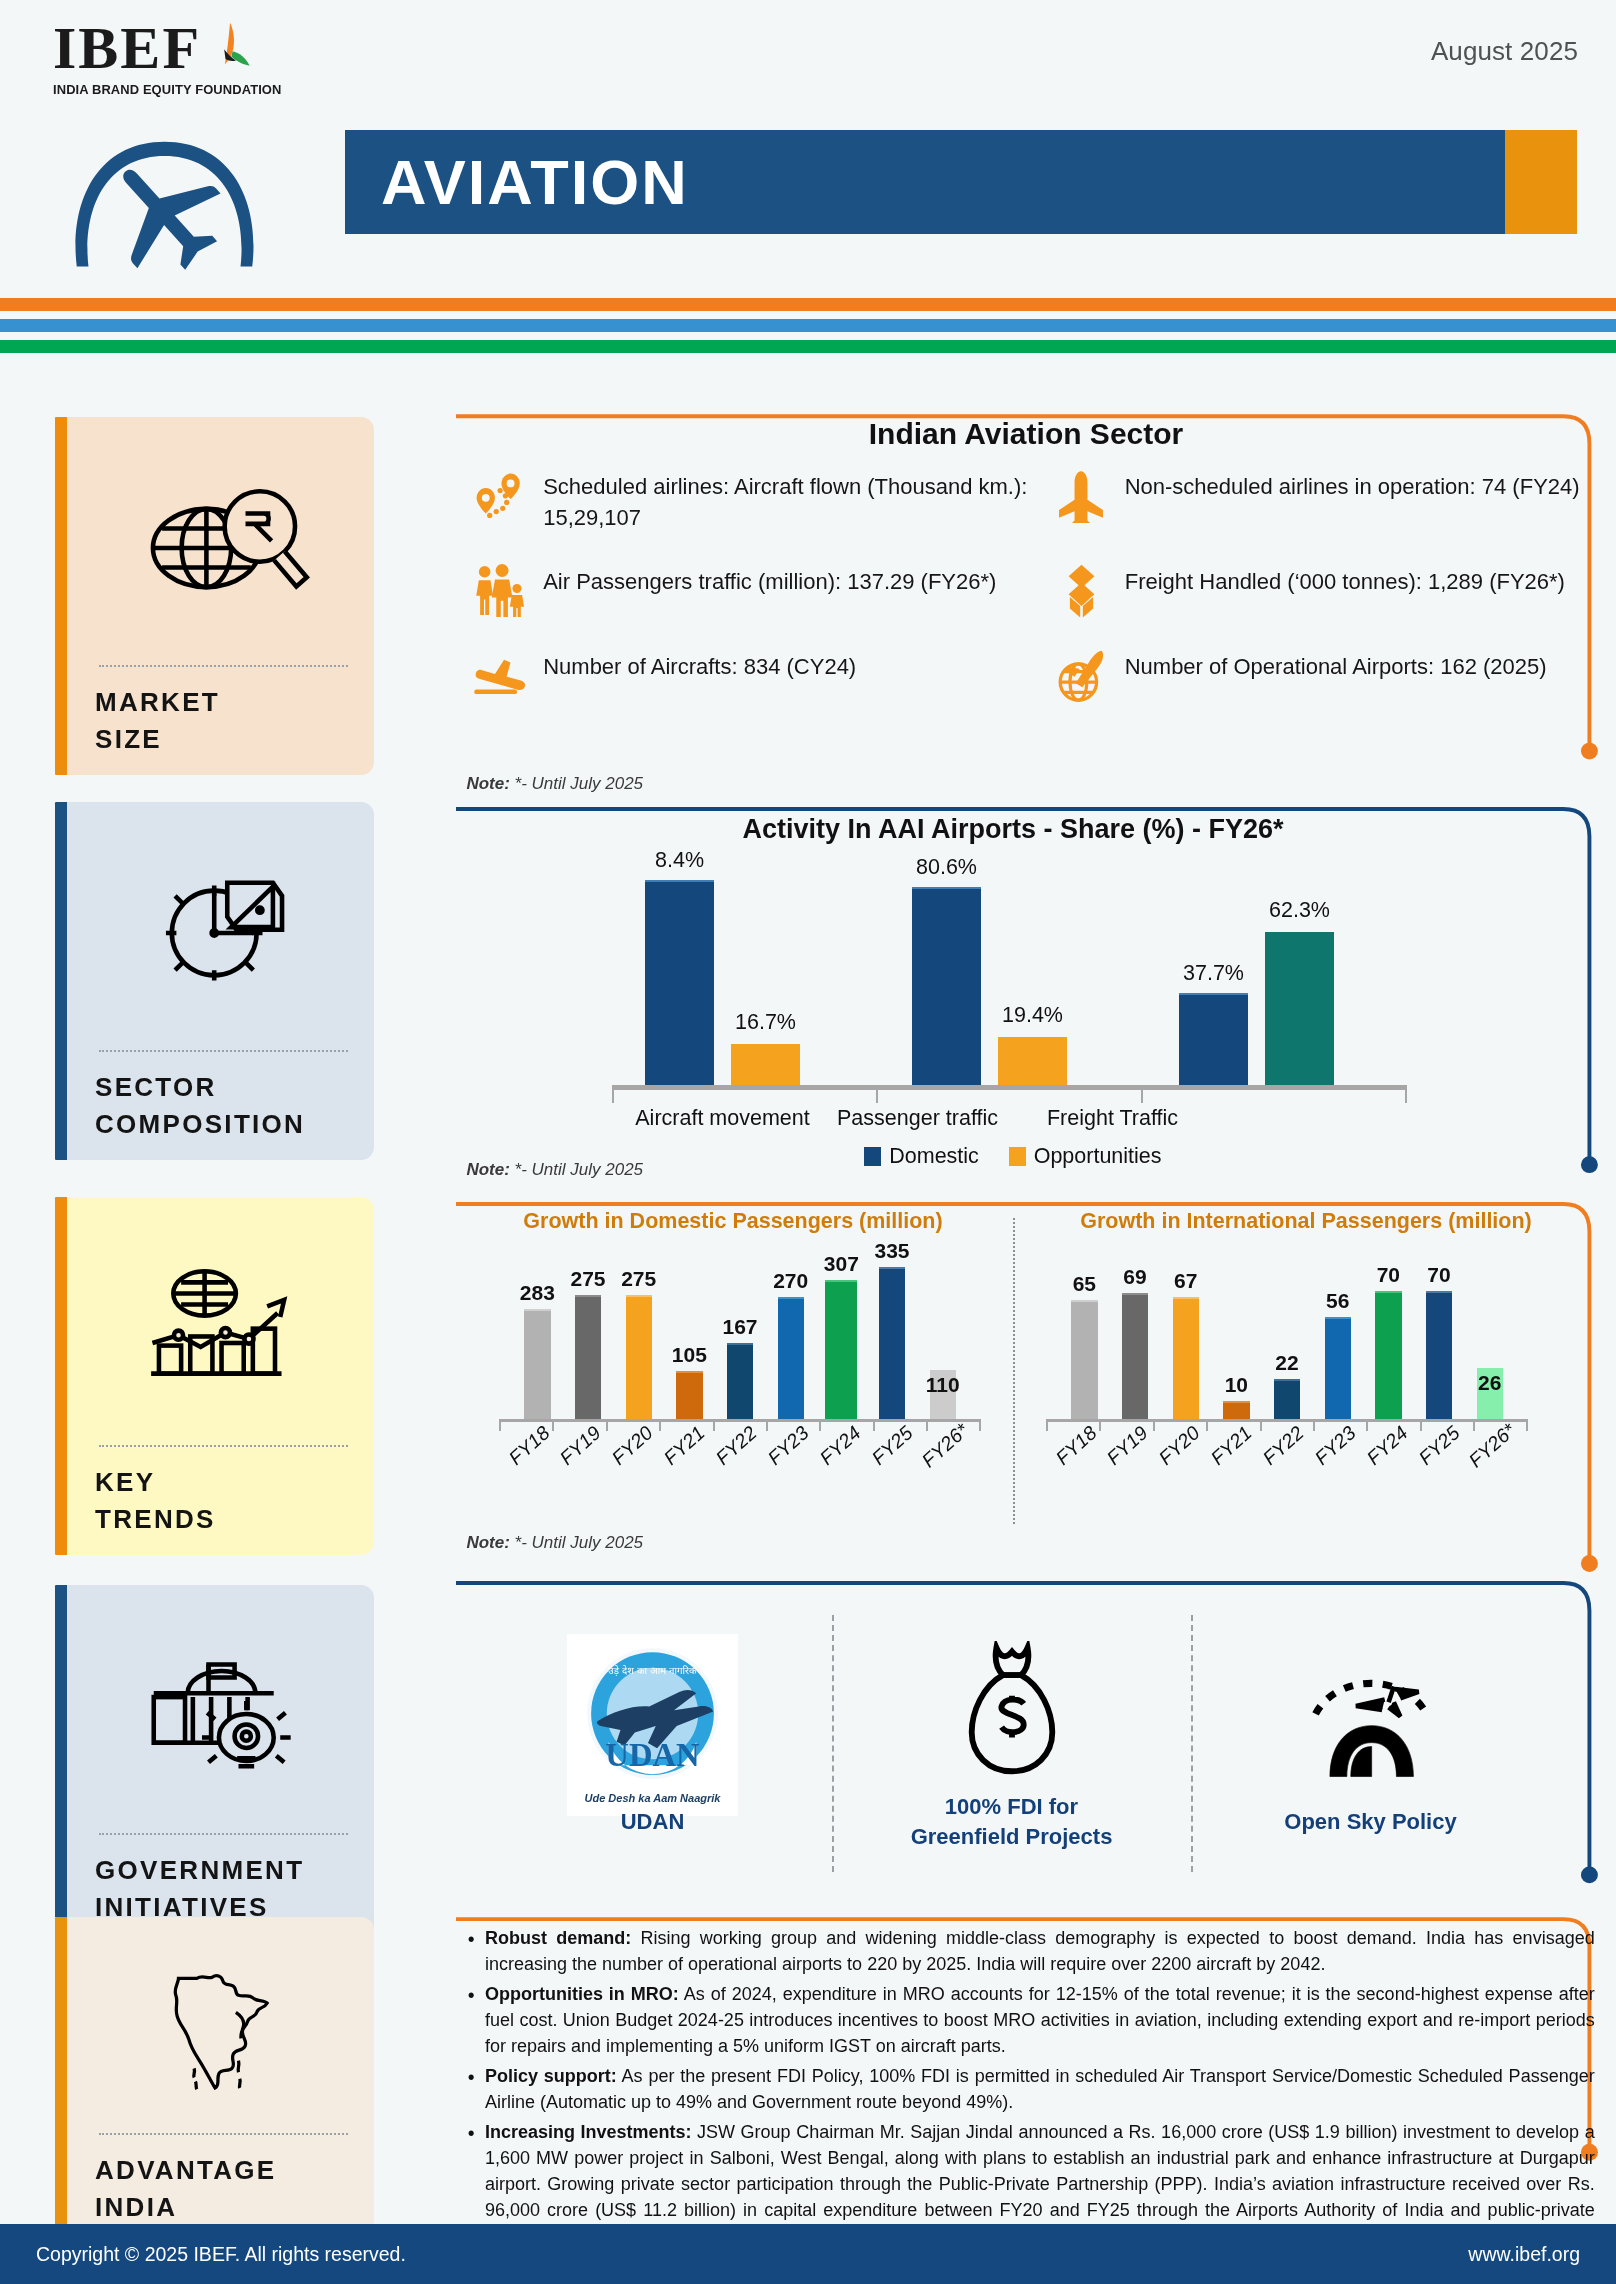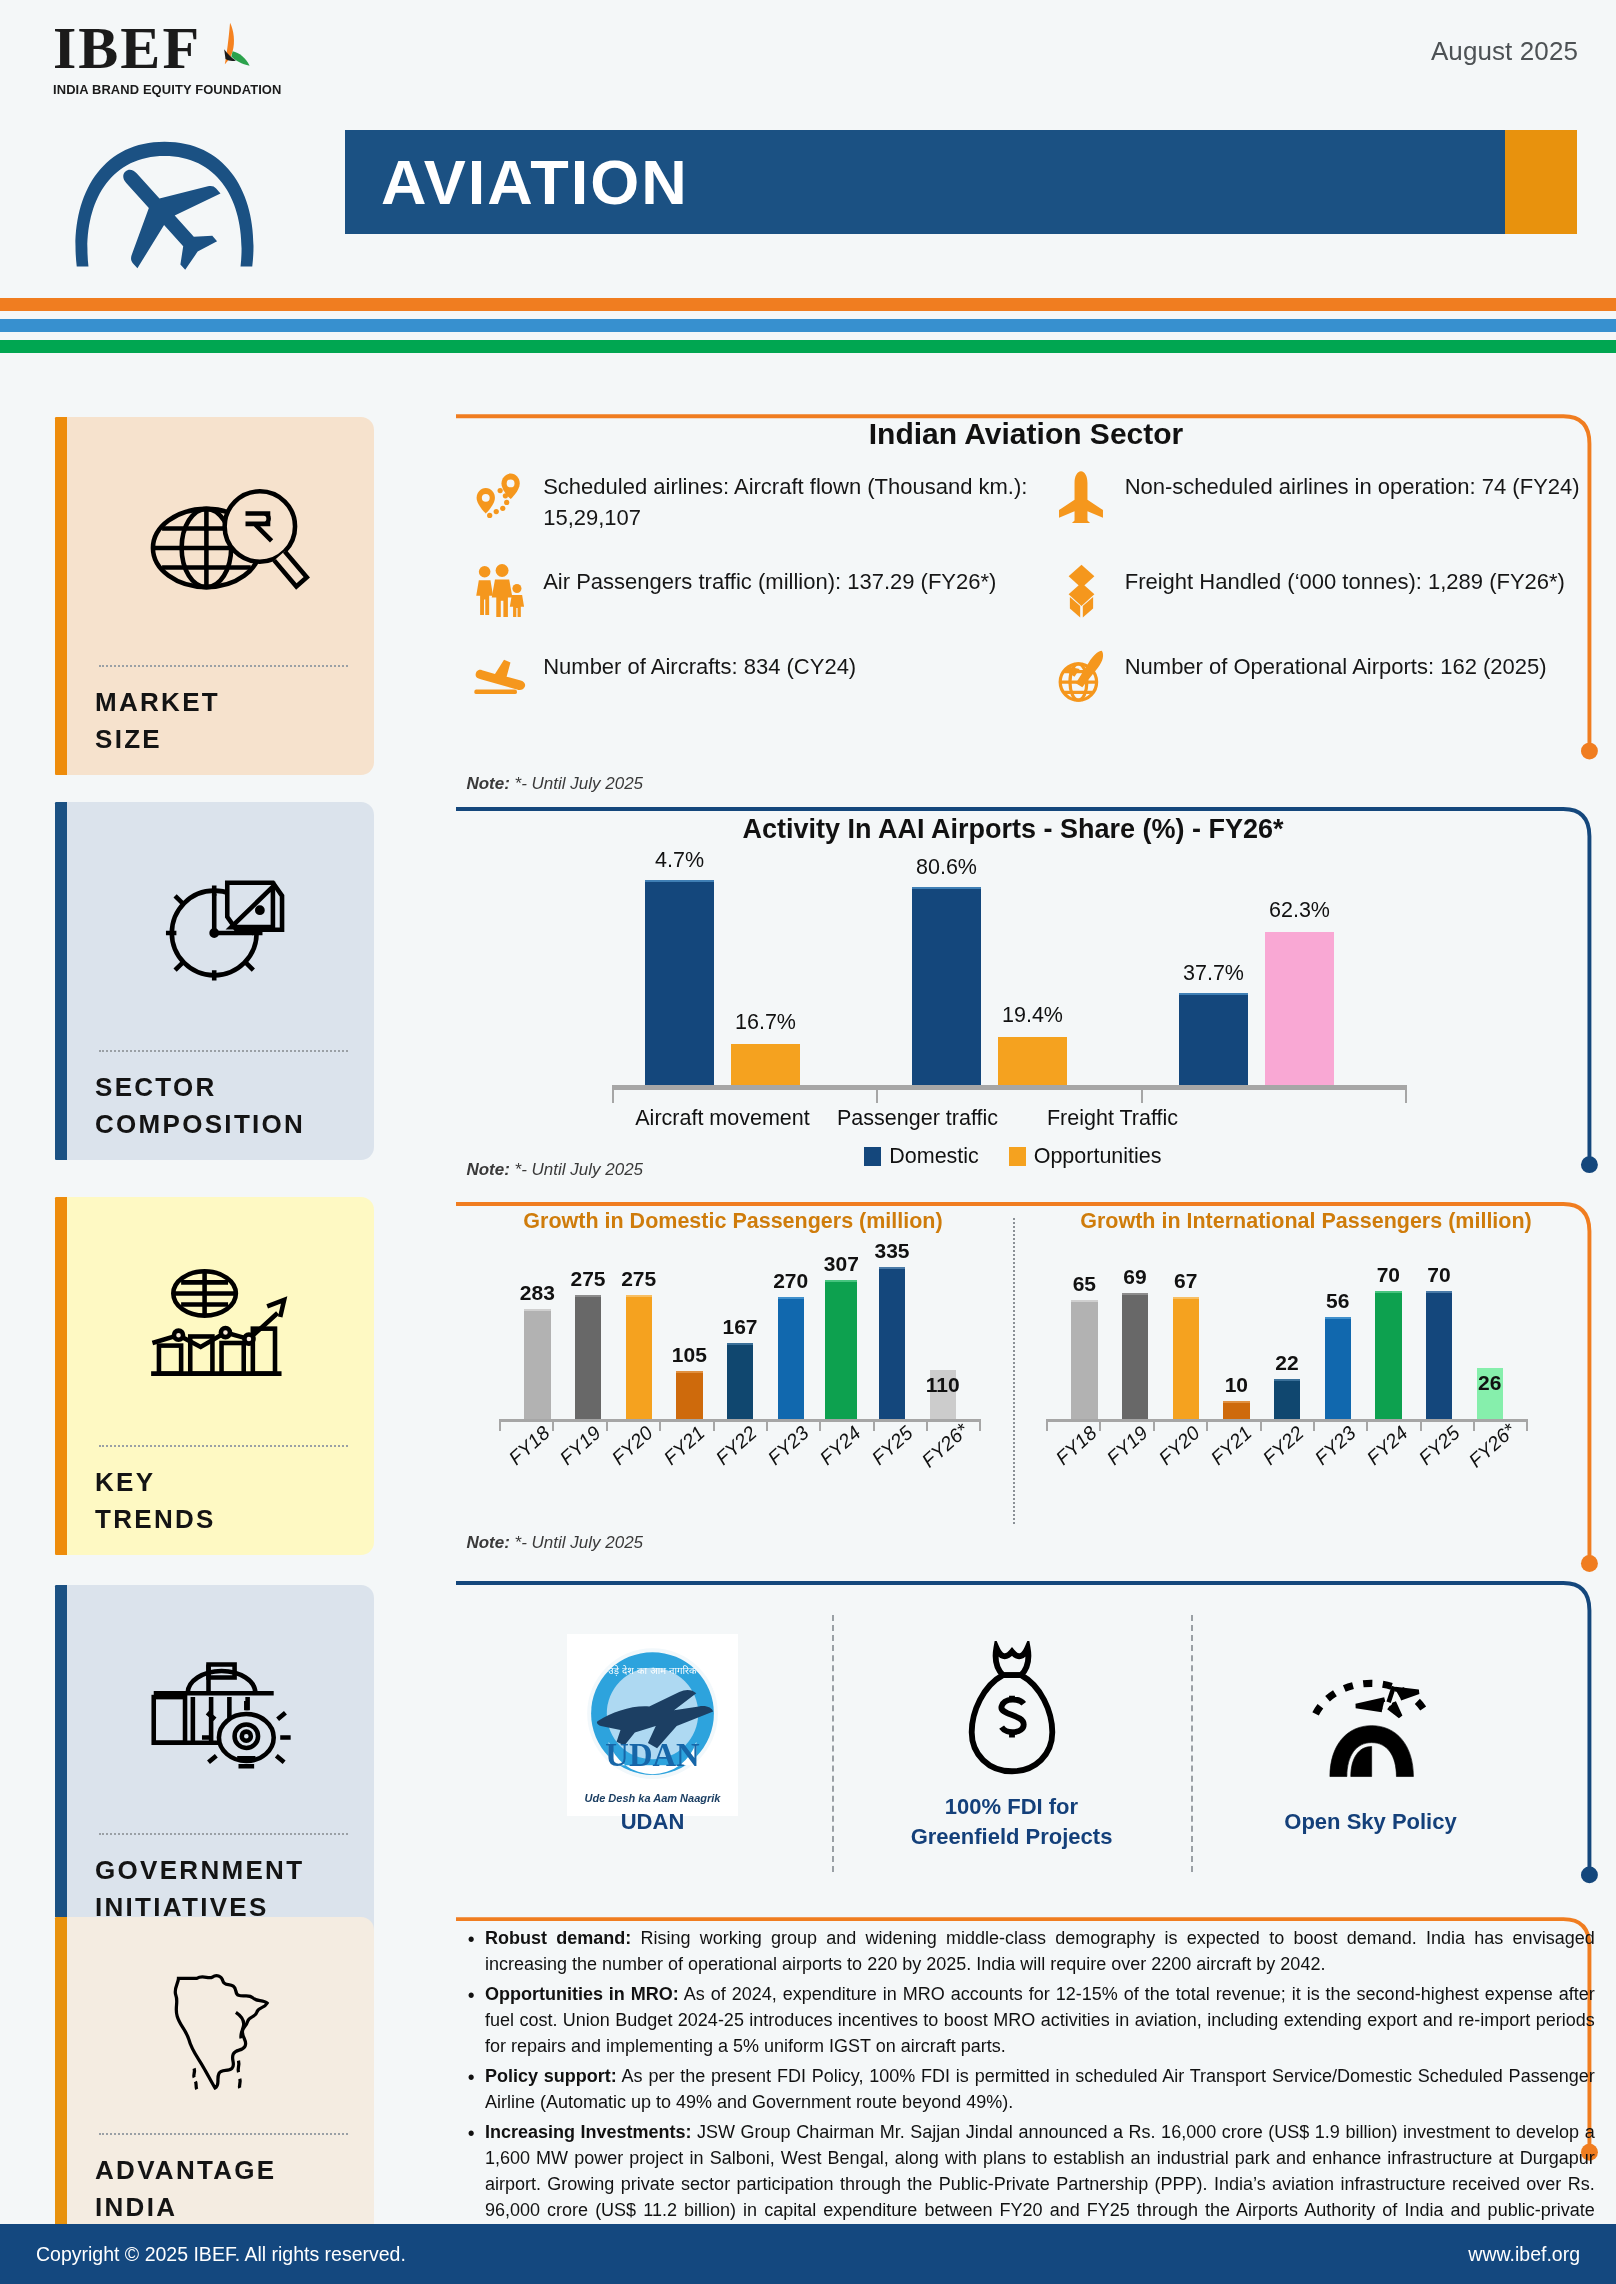--- a/index.html
+++ b/index.html
@@ -388,41 +388,41 @@
       <path d="M0 6 H1700 Q1740 6 1740 48 V542" fill="none" stroke="#14477c" stroke-width="6"></path>
       <circle cx="1740" cy="552" r="13" fill="#14477c"></circle>
     </svg>
 
     <div class="chart-title" style="position:absolute;left:0;right:26px;top:9px;">Activity In AAI Airports - Share (%) - FY26*</div>
 
     <div class="aai-plot">
 
       <div class="aai-group" style="left:0;">
         <div class="aai-bar" style="height:205px;background:#14477c;border-top:2px solid #3f7fb5;">
-          <span class="val">4.7%</span>
+          <span class="val">8.4%</span>
         </div>
         <div class="aai-bar" style="height:41px;background:#f5a21f;">
           <span class="val">16.7%</span>
         </div>
       </div>
 
       <div class="aai-group" style="left:267px;">
         <div class="aai-bar" style="height:198px;background:#14477c;border-top:2px solid #3f7fb5;">
           <span class="val">80.6%</span>
         </div>
         <div class="aai-bar" style="height:48px;background:#f5a21f;">
           <span class="val">19.4%</span>
         </div>
       </div>
 
       <div class="aai-group" style="left:534px;">
         <div class="aai-bar" style="height:92px;background:#14477c;border-top:2px solid #3f7fb5;text-align:right;">
           <span class="val">37.7%</span>
         </div>
-        <div class="aai-bar" style="height:153px;background:#f9a8d4;">
+        <div class="aai-bar" style="height:153px;background:#0f766e;">
           <span class="val">62.3%</span>
         </div>
       </div>
     </div>
 
     <div class="aai-axis">
       <span class="aai-tick" style="left:0"></span>
       <span class="aai-tick" style="left:264px"></span>
       <span class="aai-tick" style="left:529px"></span>
       <span class="aai-tick" style="left:793px"></span>

